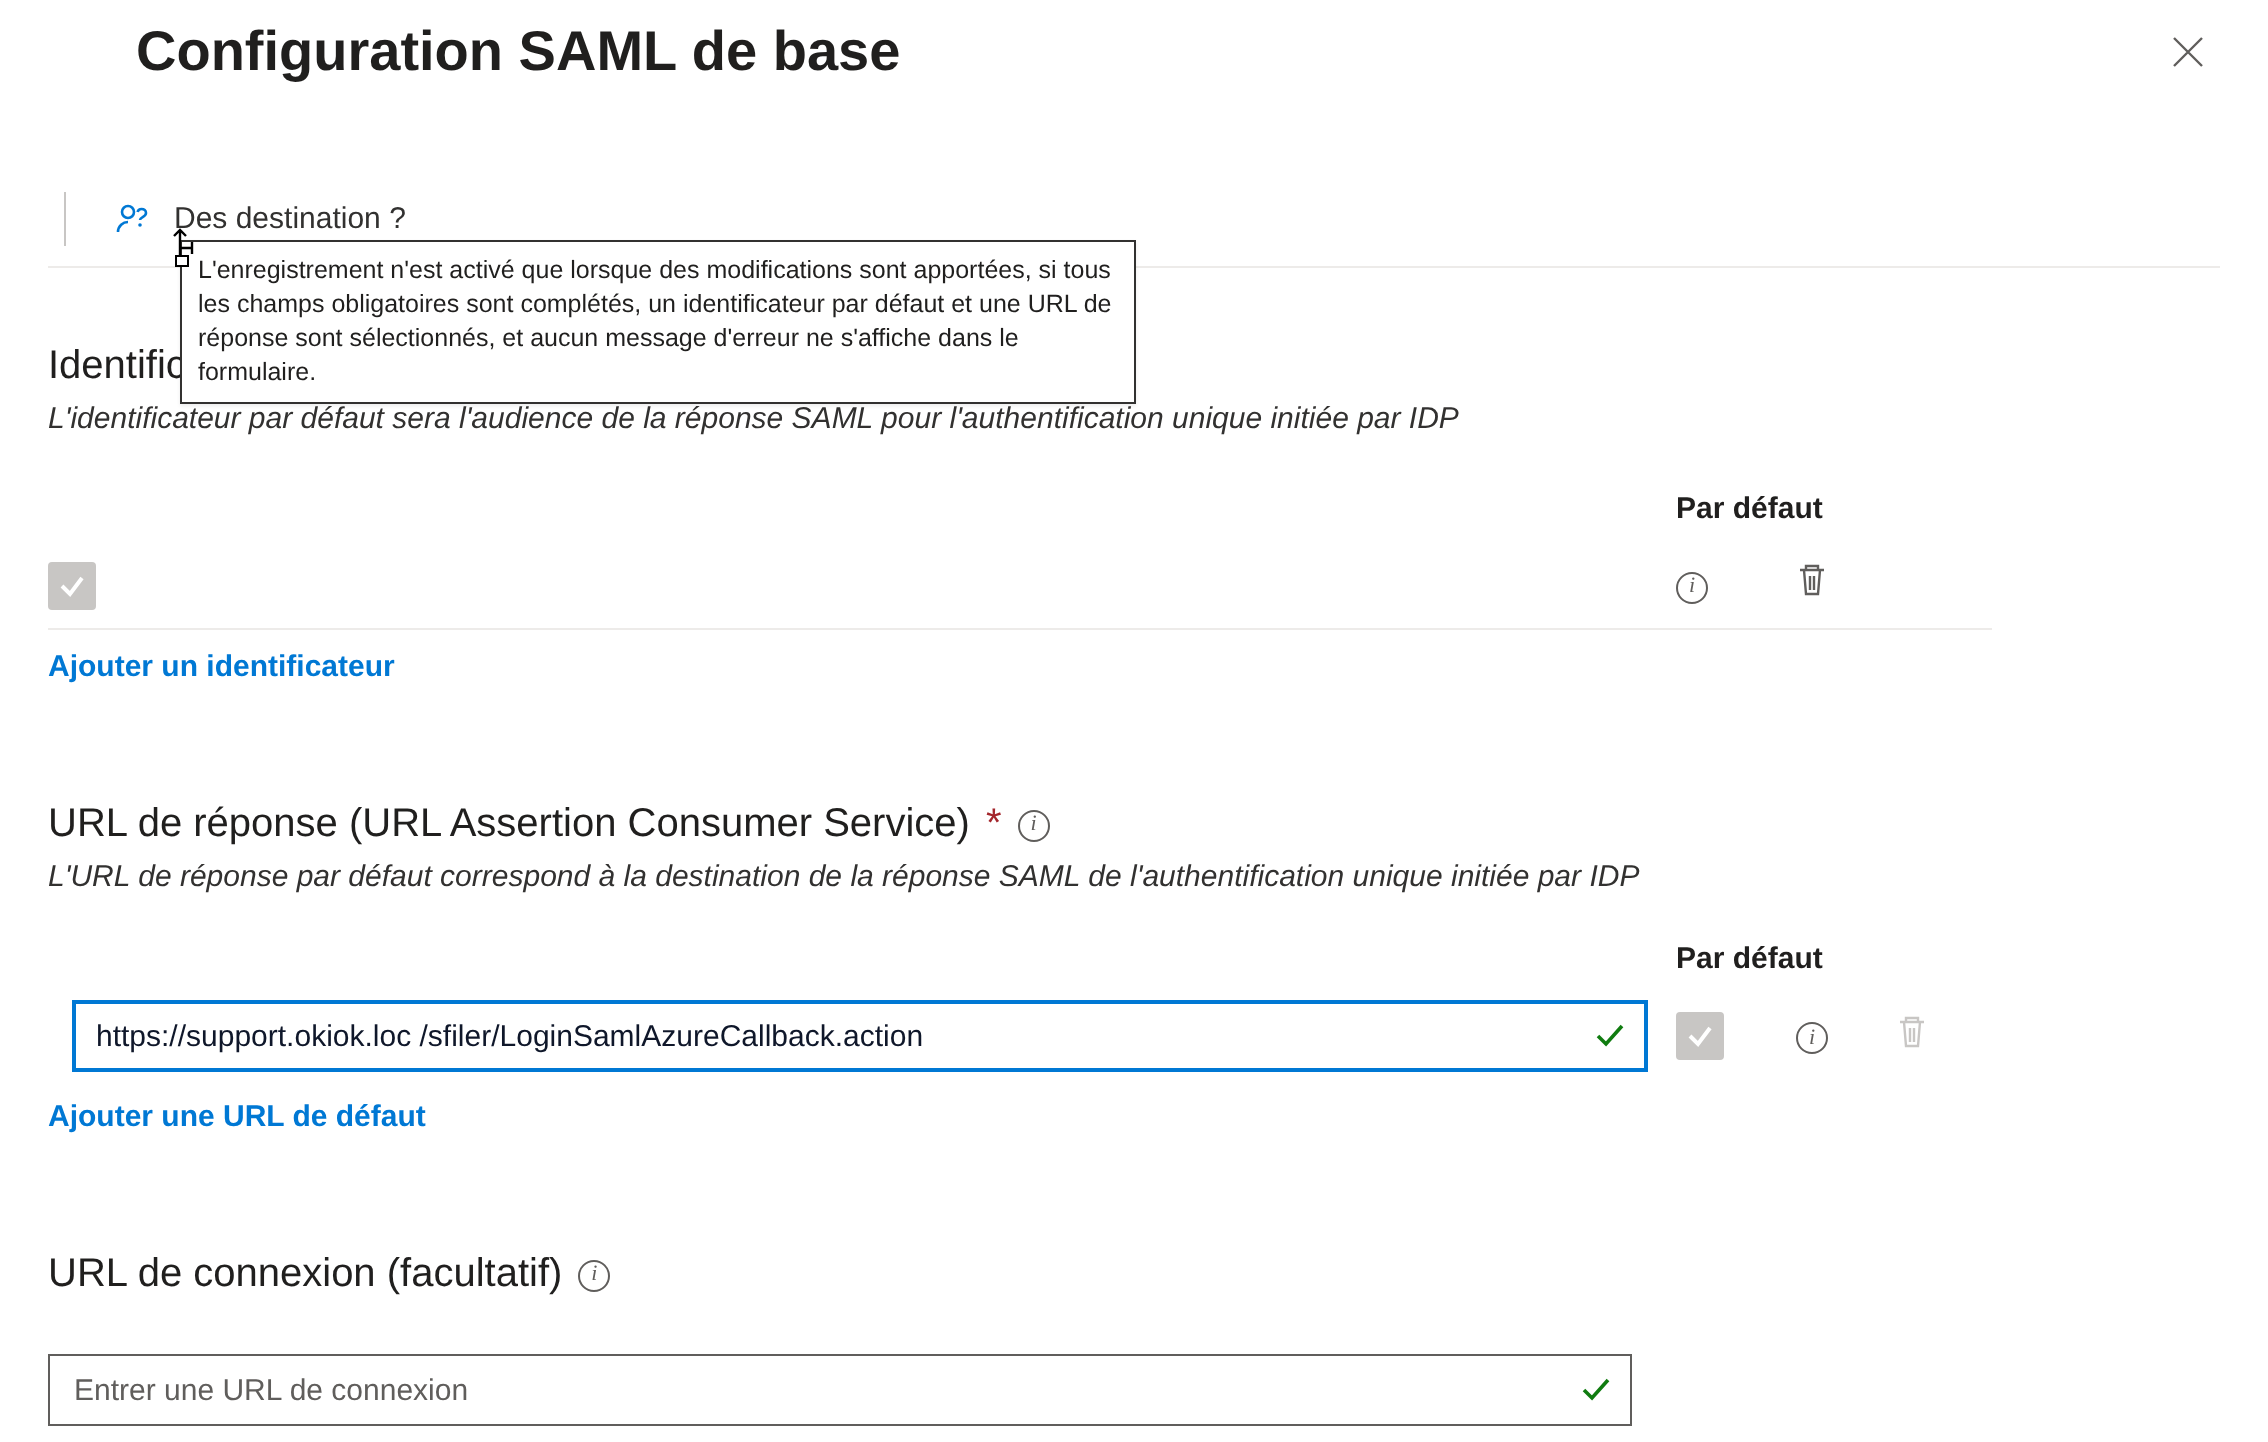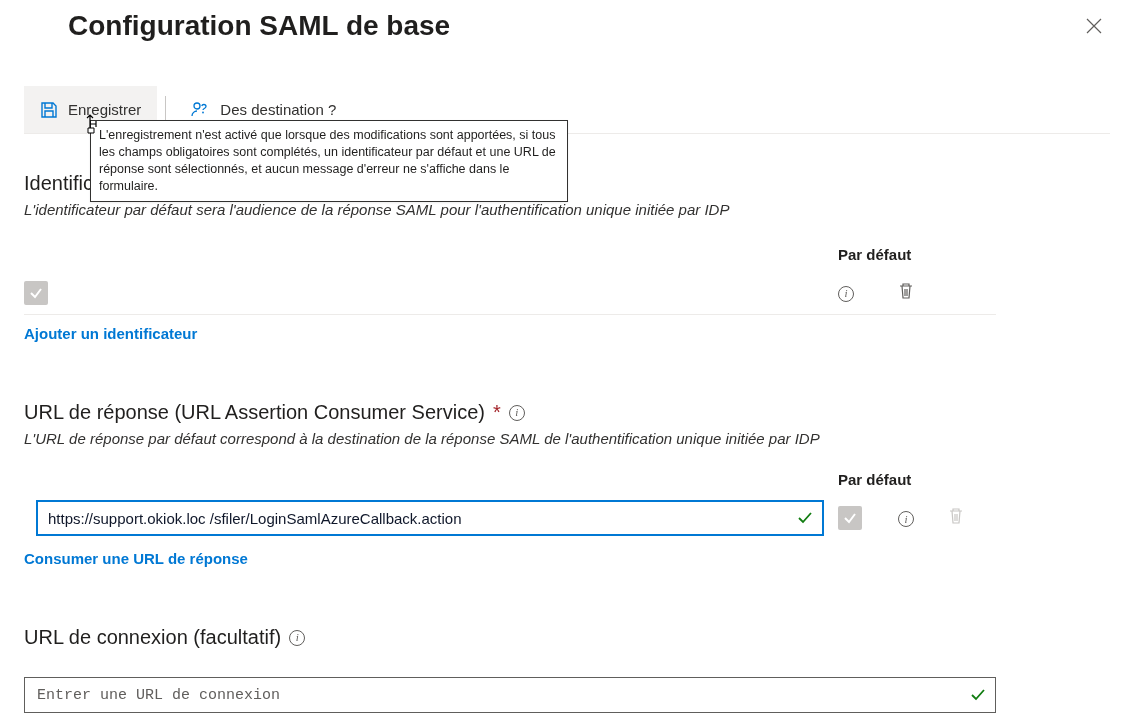--- a/index.html
+++ b/index.html
@@ -167,22 +167,21 @@
     color: #0f172a;
     font-family: inherit;
   }
   .input-check {
     color: #107c10;
     padding-right: 8px;
     display:flex;
   }
   .plain-input-wrap {
     margin-top: 28px;
-    width: 972px;
-    font-family: Liberation Mono, monospace;
+    width: 792px;
   }
   .plain-input {
     height: 36px;
     border: 1px solid #605e5c;
     display: flex;
     align-items: center;
   }
   .plain-input input {
     flex: 1;
     border: none;
@@ -223,28 +222,20 @@
 <div class="header-row">
   <h1 class="page-title">Configuration SAML de base</h1>
   <div class="close-btn">
     <svg width="16" height="16" viewBox="0 0 16 16">
         <path d="M1 1 L15 15 M15 1 L1 15" stroke="currentColor" stroke-width="1.2" fill="none"></path>
       </svg>
   </div>
 </div>
 
 <div class="toolbar-wrap">
-  <button class="tool-btn primary">
-    <span class="icon">
-      <svg width="18" height="18" viewBox="0 0 18 18">
-          <path d="M2 2h11l3 3v11H2V2zm3 0v5h7V2M5 16v-6h8v6" fill="none" stroke="currentColor" stroke-width="1.4"></path>
-        </svg>
-    </span>
-    <span>Enregistrer</span>
-  </button>
   <div class="vsep"></div>
   <button class="tool-btn">
     <span class="icon">
       <svg width="20" height="20" viewBox="0 0 20 20">
           <circle cx="7" cy="6" r="3" fill="none" stroke="currentColor" stroke-width="1.3"></circle>
           <path d="M2 16c0-3 2.5-5 5-5" fill="none" stroke="currentColor" stroke-width="1.3"></path>
           <path d="M13 10c0-1.5 3-1.5 3-3.5 0-1.2-1-2-2.2-2-1 0-1.8.6-2 1.5" fill="none" stroke="currentColor" stroke-width="1.3"></path>
           <circle cx="13" cy="12.5" r="0.9" fill="currentColor"></circle>
         </svg>
     </span>
@@ -318,21 +309,21 @@
             </svg>
           </span></div>
       <div><span class="row-info">i</span></div>
       <div><span class="trash disabled">
             <svg width="16" height="18" viewBox="0 0 16 18">
               <path d="M2 4h12M5 4V2h6v2M4 4l1 12h6l1-12M7 7v7M9 7v7" stroke="currentColor" stroke-width="1.2" fill="none"></path>
             </svg>
           </span></div>
     </div>
   </div>
-  <a class="add-link">Consumer une URL de réponse</a>
+  <a class="add-link">Ajouter une URL de défaut</a>
 </div>
 
 <div class="section" style="margin-top:58px;">
   <div class="section-title-row">
     <span>URL de connexion (facultatif)</span>
     <span class="info-icon">i</span>
   </div>
   <div class="plain-input-wrap">
     <div class="plain-input">
       <input type="text" placeholder="Entrer une URL de connexion" style="">

